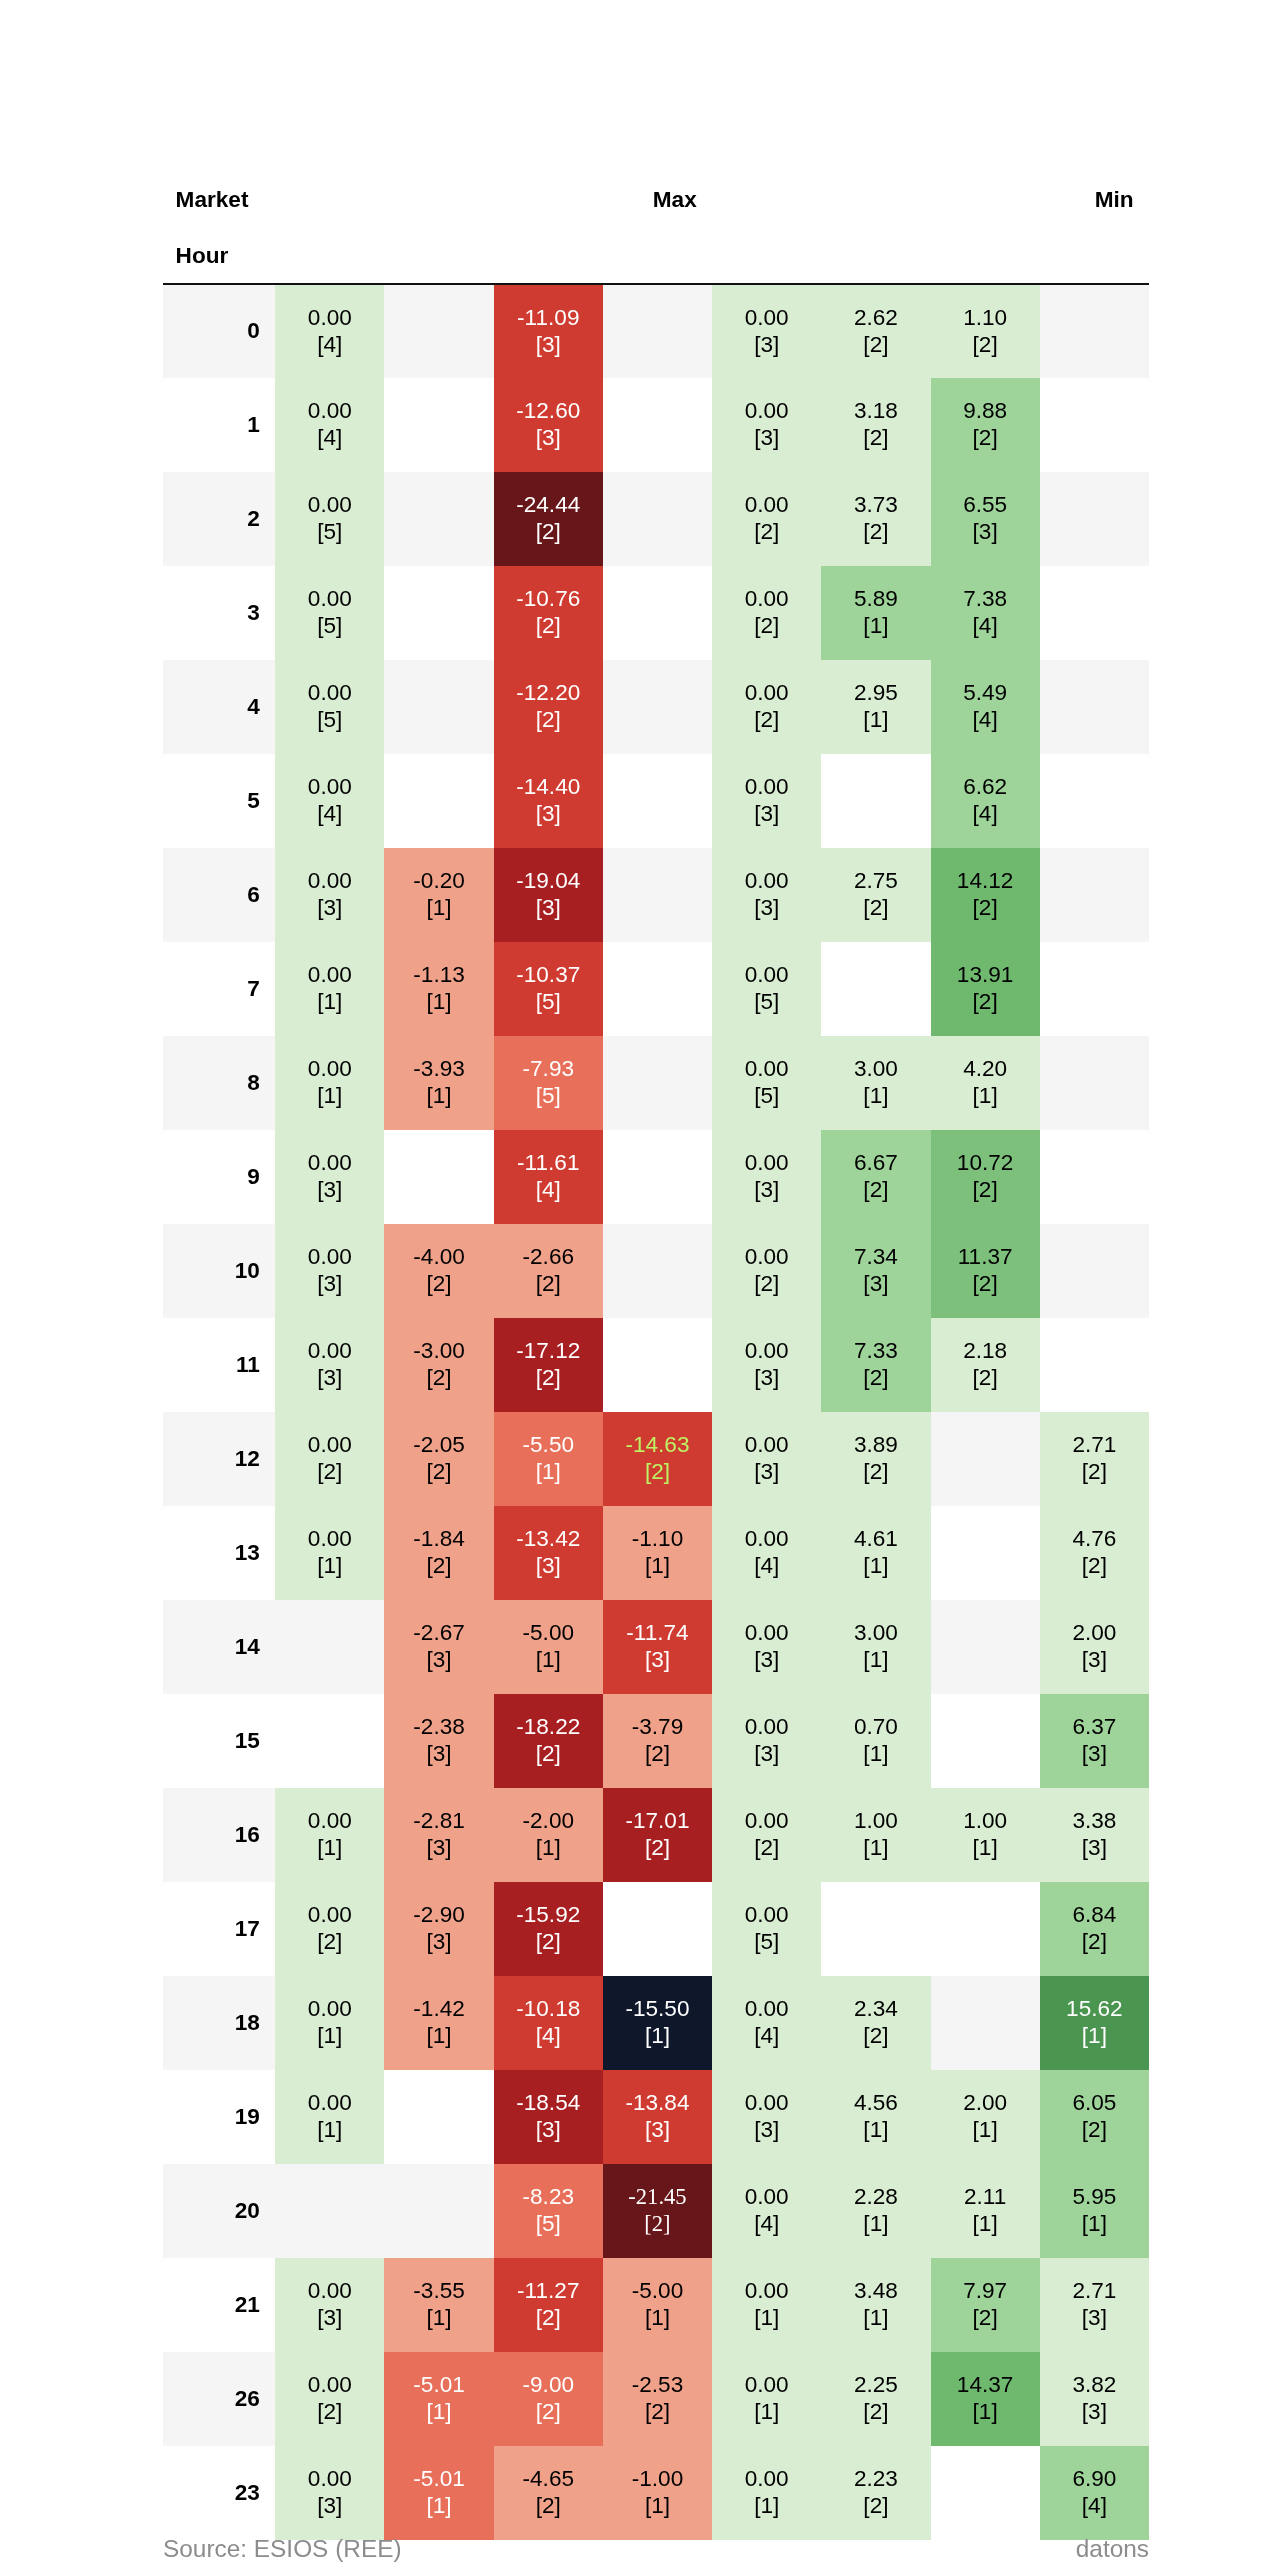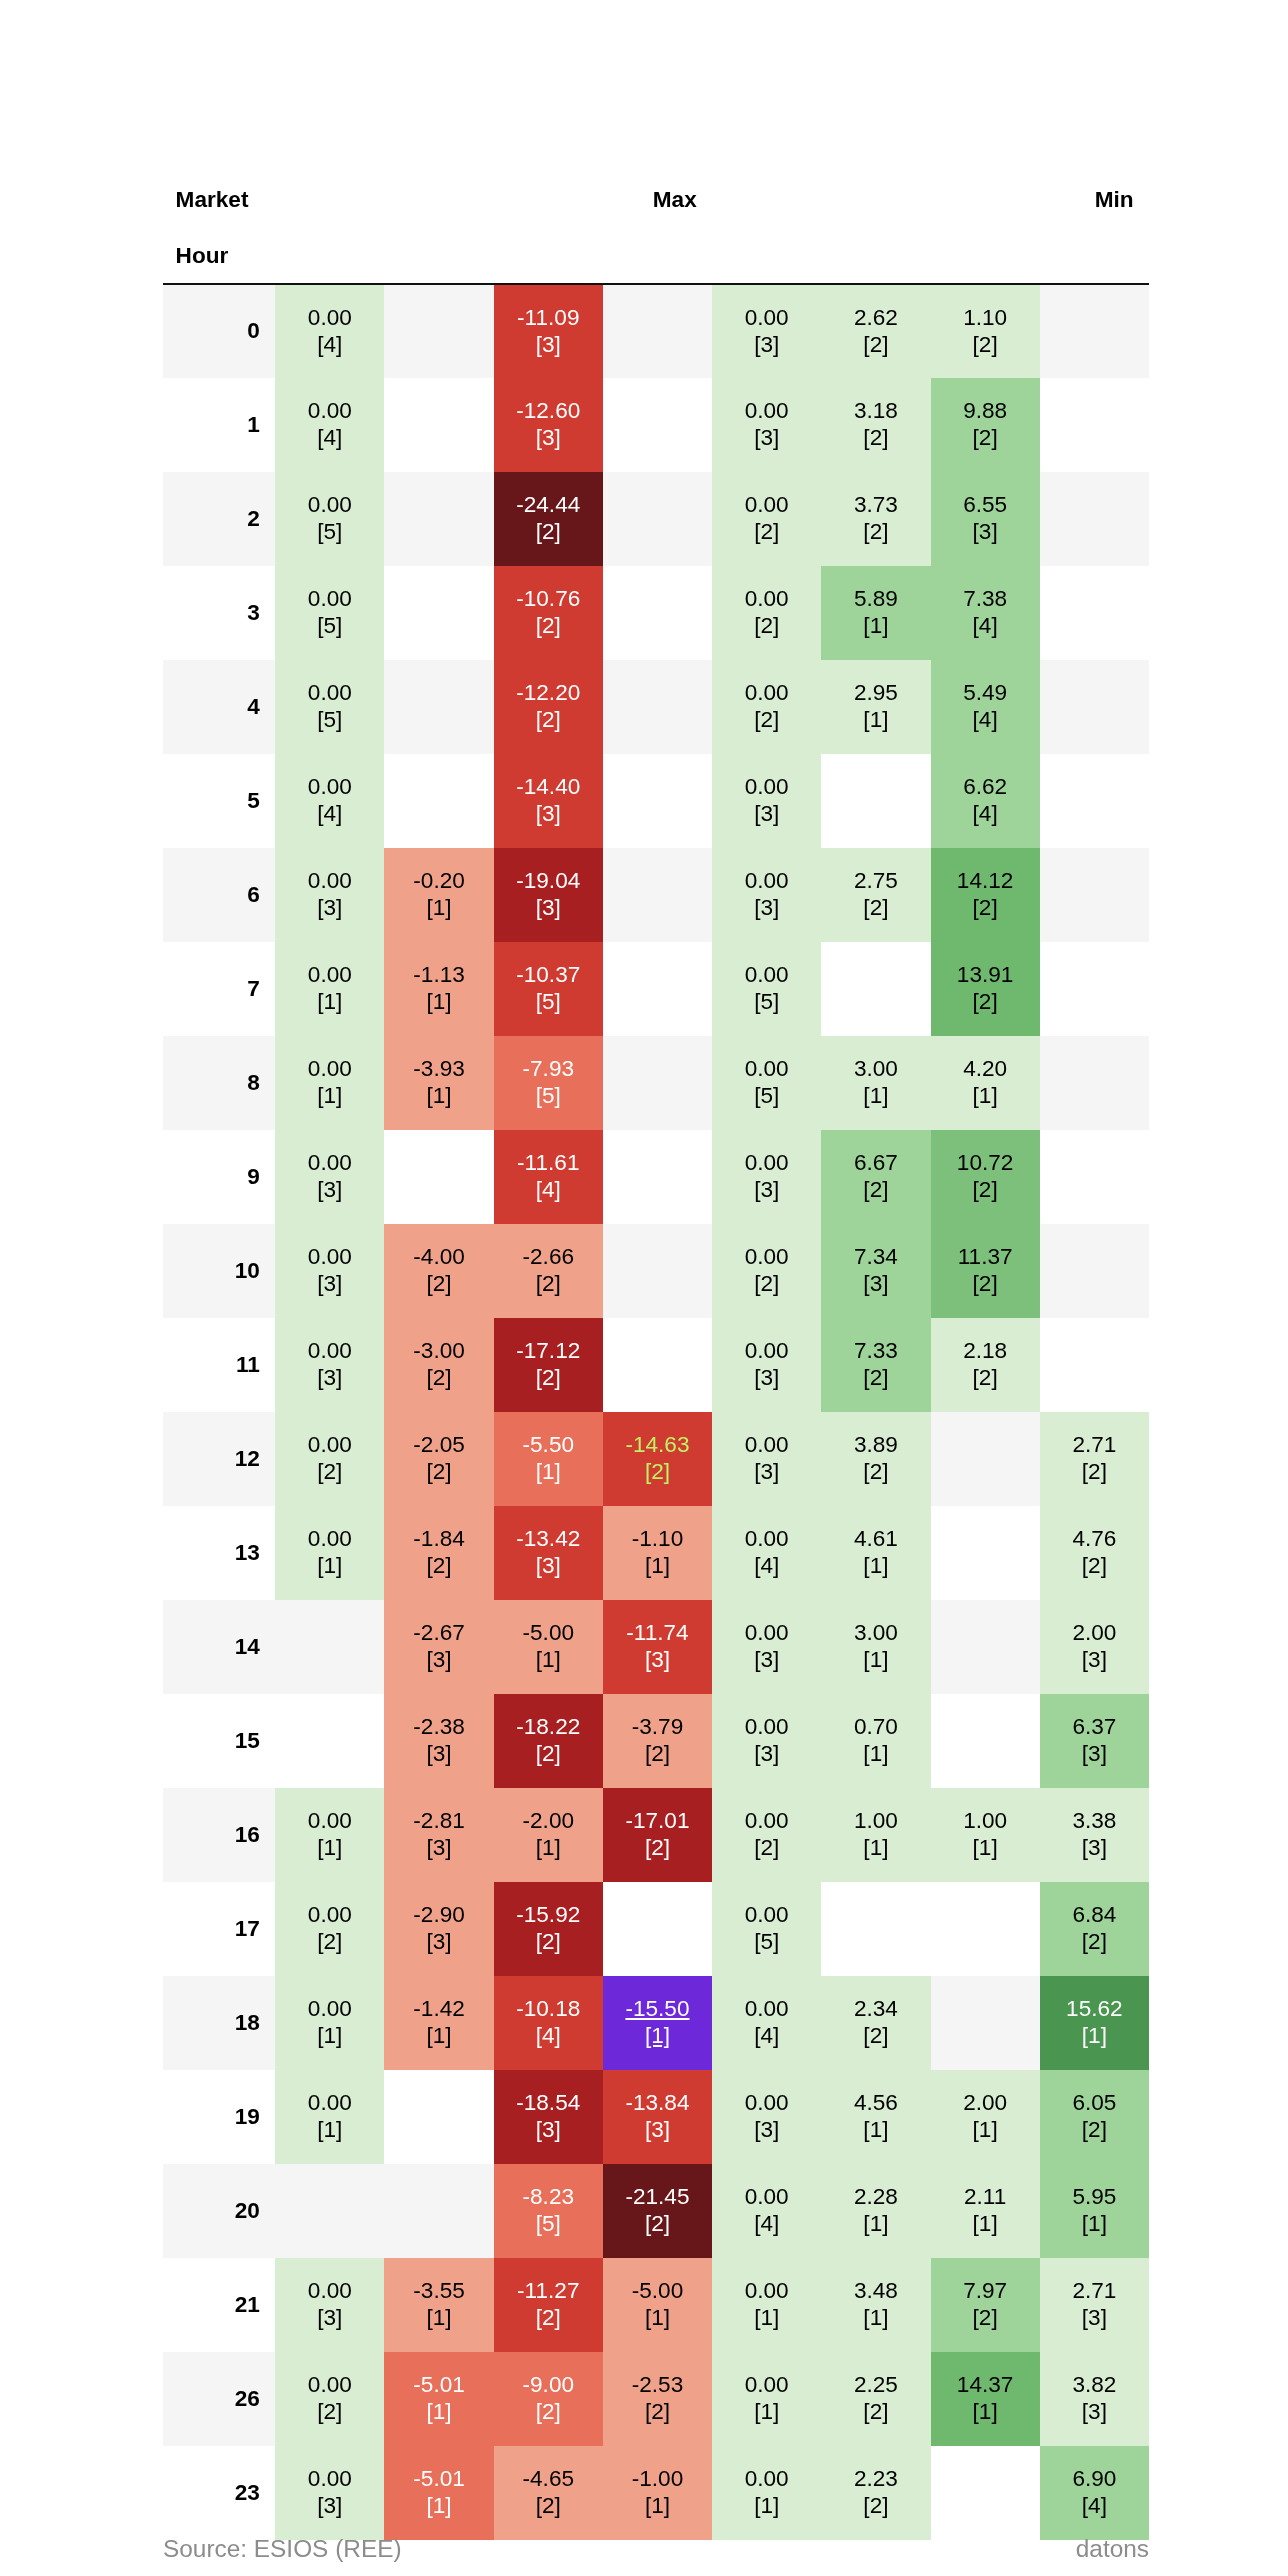--- a/index.html
+++ b/index.html
@@ -664,21 +664,21 @@
               <span class="n">[1]</span>
             </td>
             <td class="band" style="background: rgb(240, 161, 137); color: rgb(0, 0, 0);">
               <span class="v">-1.42</span>
               <span class="n">[1]</span>
             </td>
             <td class="band" style="background: rgb(207, 59, 49); color: rgb(255, 255, 255);">
               <span class="v">-10.18</span>
               <span class="n">[4]</span>
             </td>
-            <td class="band" style="background: #6d28d9; color: rgb(255, 255, 255); text-decoration: underline;">
+            <td class="band" style="background: #0f172a; color: rgb(255, 255, 255);">
               <span class="v">-15.50</span>
               <span class="n">[1]</span>
             </td>
             <td class="band" style="background: rgb(216, 237, 210); color: rgb(0, 0, 0);">
               <span class="v">0.00</span>
               <span class="n">[4]</span>
             </td>
             <td class="band" style="background: rgb(216, 237, 210); color: rgb(0, 0, 0); margin-top: 32px;">
               <span class="v">2.34</span>
               <span class="n">[2]</span>
@@ -722,21 +722,21 @@
             </td>
           </tr>
           <tr class="odd">
             <td class="hourcell band">20</td>
             <td class="band"></td>
             <td class="band"></td>
             <td class="band" style="background: rgb(232, 112, 90); color: rgb(255, 255, 255);">
               <span class="v">-8.23</span>
               <span class="n">[5]</span>
             </td>
-            <td class="band" style="background: rgb(103, 22, 26); color: rgb(255, 255, 255);">
+            <td class="band" style="background: rgb(103, 22, 26); color: rgb(255, 255, 255); font-family: Liberation Serif, serif;">
               <span class="v">-21.45</span>
               <span class="n">[2]</span>
             </td>
             <td class="band" style="background: rgb(216, 237, 210); color: rgb(0, 0, 0);">
               <span class="v">0.00</span>
               <span class="n">[4]</span>
             </td>
             <td class="band" style="background: rgb(216, 237, 210); color: rgb(0, 0, 0);">
               <span class="v">2.28</span>
               <span class="n">[1]</span>

